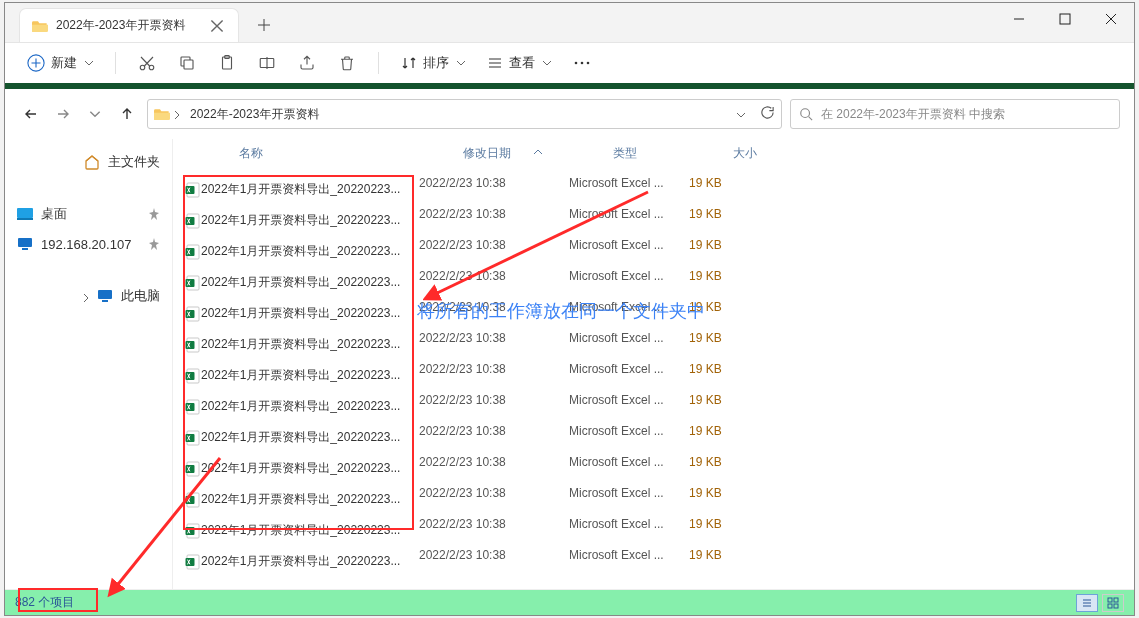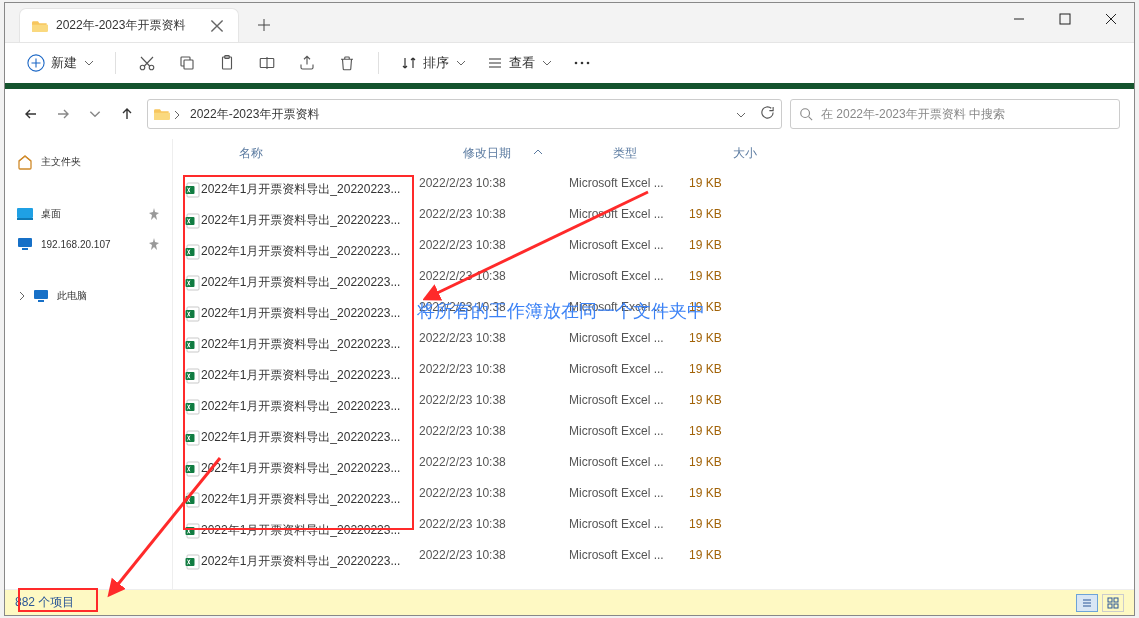--- a/index.html
+++ b/index.html
@@ -161,21 +161,22 @@
     width: 168px;
     border-right: 1px solid #eee;
     padding: 8px 6px;
   }
   .side-item {
     height: 30px;
     display: flex; align-items: center;
     gap: 8px;
     padding: 0 6px;
     border-radius: 3px;
-    font-size: 10px;
+    font-size: 13px;
+    justify-content: flex-end;
   }
   .side-item .pin {
     margin-left: auto;
     width: 12px; height: 12px;
     color: #999;
   }
   .side-item .pin svg { width: 100%; height: 100%; }
   .side-item .side-icon {
     width: 16px; height: 16px;
     display: flex; align-items: center; justify-content: center;
@@ -230,21 +231,21 @@
   .xls-icon svg { width: 100%; height: 100%; }
 
   
   .statusbar {
     height: 26px;
     border-top: 1px solid #eee;
     display: flex; align-items: center;
     padding: 0 10px;
     font-size: 12px;
     color: #2b5797;
-    background: #fef9c3;
+    background: #86efac;
   }
   .status-right {
     margin-left: auto;
     display: flex; gap: 4px;
   }
   .view-toggle {
     width: 22px; height: 18px; border: 1px solid #ccc;
     display: flex; align-items: center; justify-content: center;
   }
   .view-toggle.active { background: #d8e6f5; border-color: #6da3d8; }

